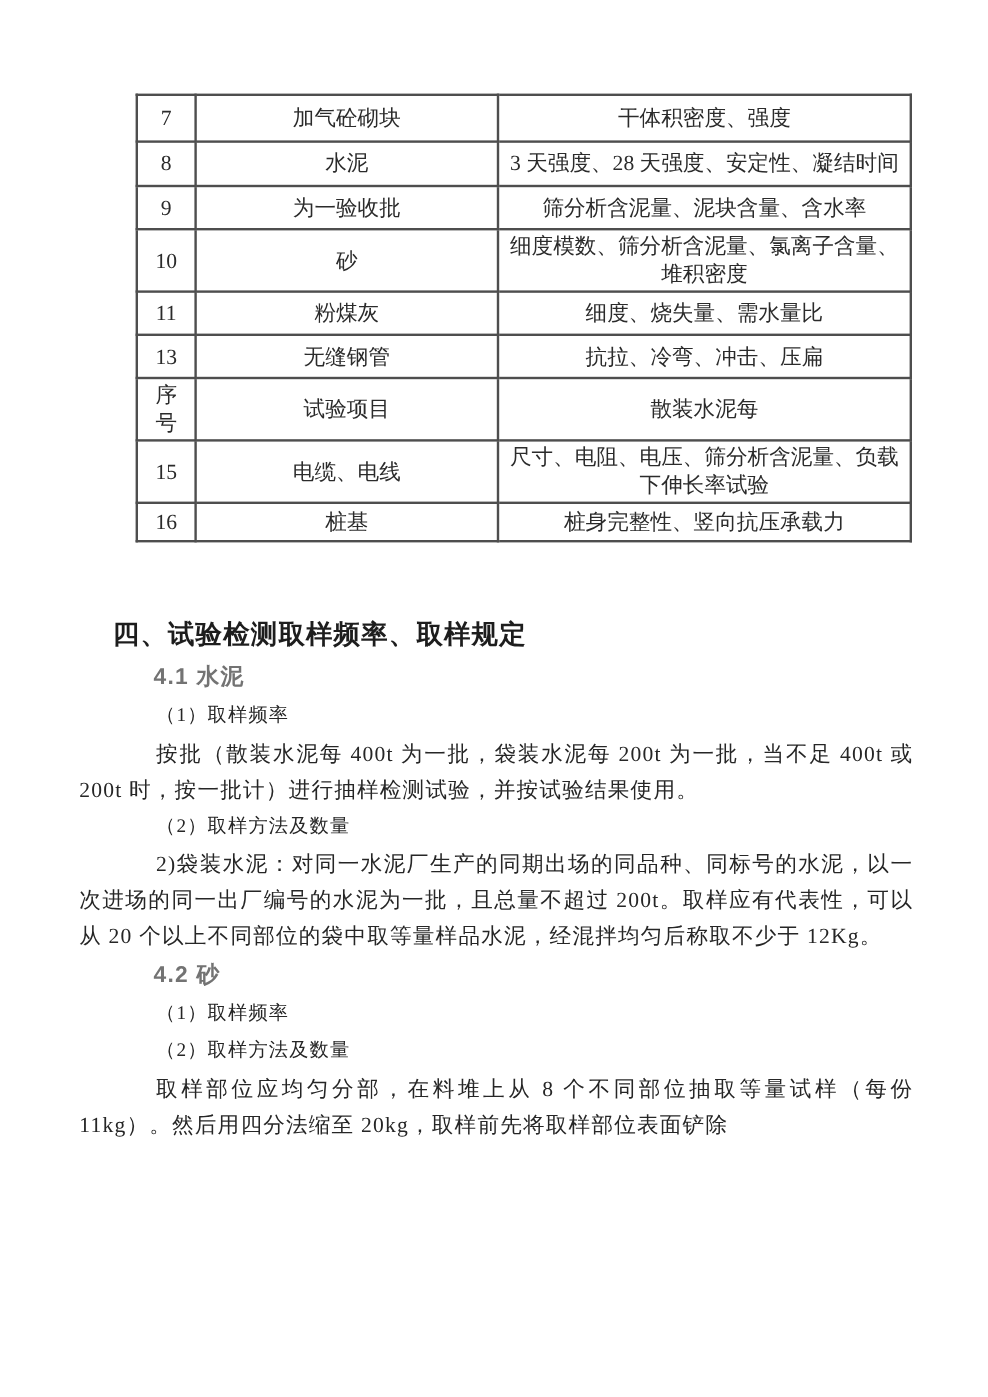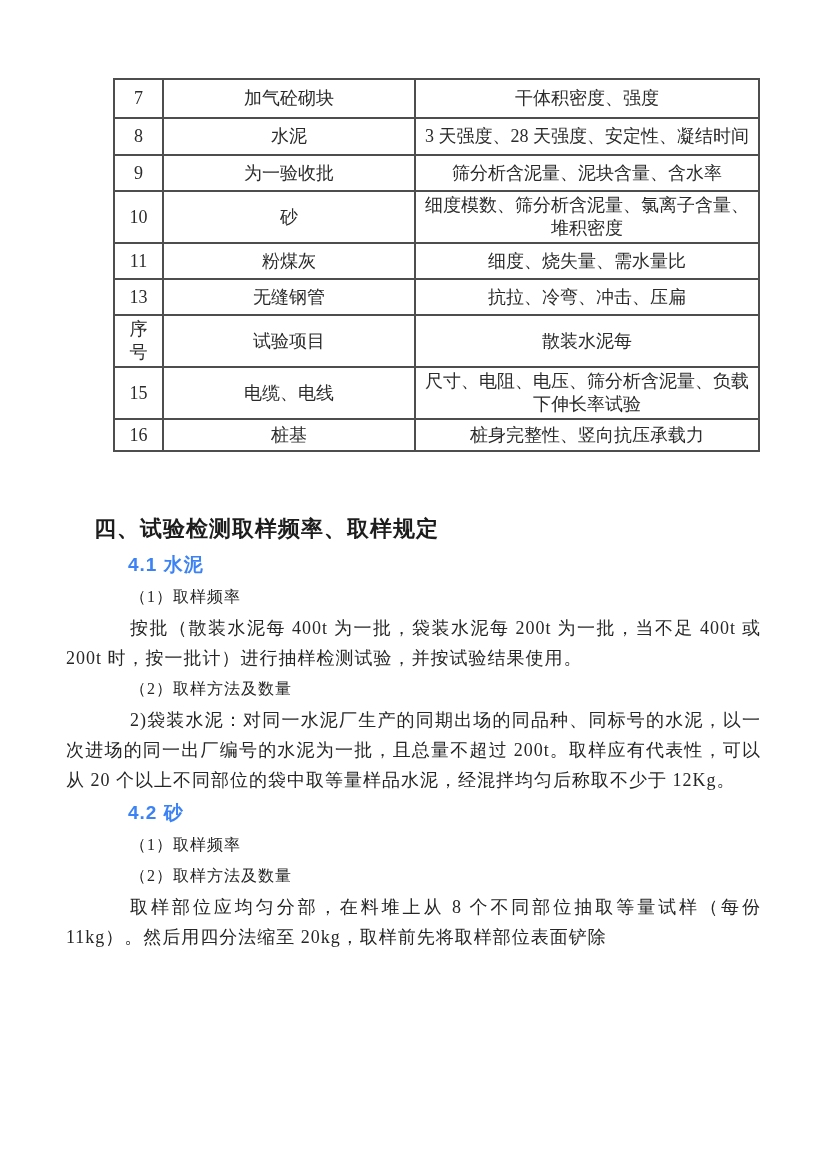--- a/index.html
+++ b/index.html
@@ -61,21 +61,21 @@
     margin: 0 0 6px 28px;
     color: #1d1d1d;
     letter-spacing: 1px;
   }
   .h-sub {
     font-family: "Liberation Sans", "DejaVu Sans", sans-serif;
     font-weight: bold;
     font-size: 19px;
     line-height: 30px;
     margin: 3px 0 2px 62px;
-    color: #3b82f6;
+    color: #737373;
     letter-spacing: 1px;
   }
   .p-label {
     font-size: 16px;
     line-height: 30px;
     margin: 1px 0;
     text-indent: 64px;
     letter-spacing: 1px;
   }
   .p-body {

